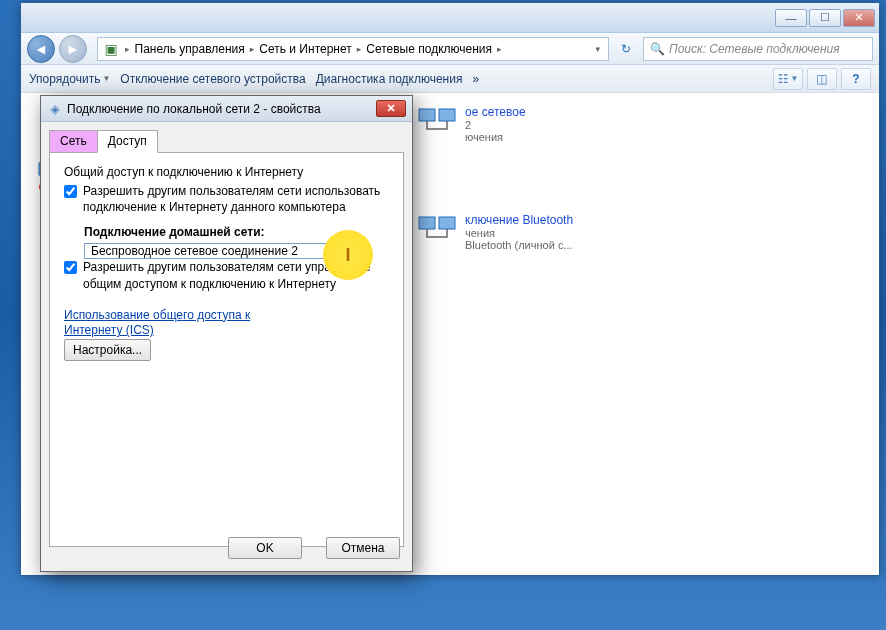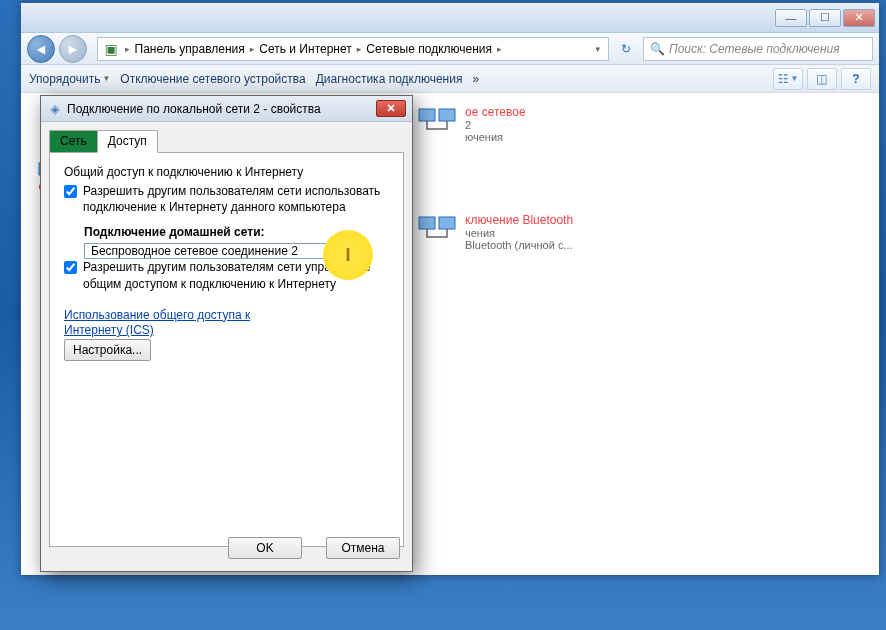--- a/index.html
+++ b/index.html
@@ -108,21 +108,21 @@
       align-content: flex-start;
     }
     .conn {
       display: flex; gap: 8px;
       width: 280px; padding: 4px;
     }
     .conn-icon {
       width: 40px; height: 36px; position: relative;
     }
     .conn-icon svg { width: 40px; height: 36px; }
-    .conn-text .title { color: #ef4444; font-size: 12px; }
+    .conn-text .title { color: #1d4ed8; font-size: 12px; }
     .conn-text .sub { color: #666; font-size: 11px; }
 
     
     .dialog {
       position: absolute;
       left: 40px; top: 95px;
       width: 373px; height: 477px;
       background: #f0f0f0;
       border: 1px solid #666;
       box-shadow: 4px 6px 20px rgba(0,0,0,0.5);
@@ -144,21 +144,21 @@
       color: #fff; display:flex; align-items:center; justify-content:center;
       font-size: 11px; font-weight: bold;
     }
     .dlg-body {
       padding: 8px;
     }
     .tabs { display:flex; margin-bottom: 0; }
     .tab {
       padding: 3px 10px 4px;
       border: 1px solid #a9a9a9;
-      background: #15803d;
+      background: #f0abfc;
       position: relative;
       font-size: 12px;
       margin-right: -1px;
     }
     .tab.active { background: #fff; border-bottom-color: #fff; z-index: 2; }
     .tabpanel {
       background: #fff;
       border: 1px solid #a9a9a9;
       height: 395px;
       position: relative; top: -1px;

